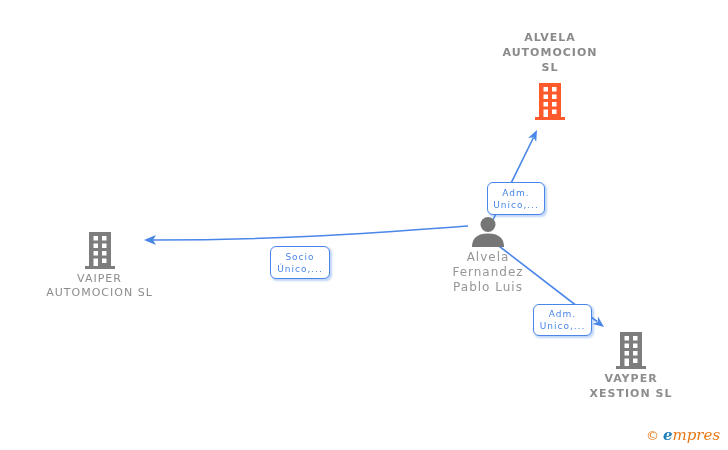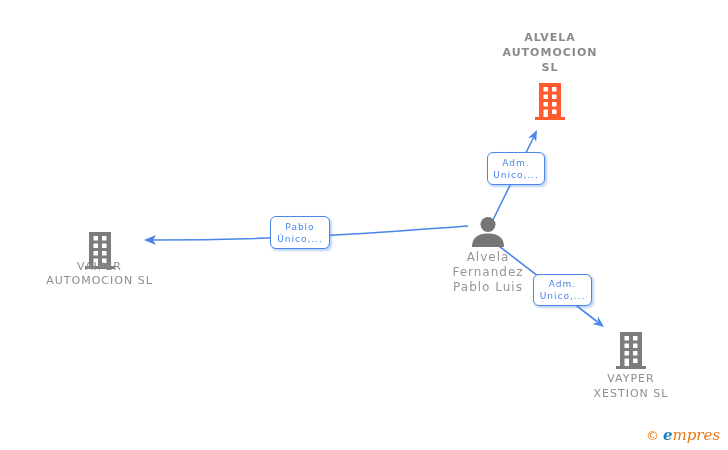--- a/index.html
+++ b/index.html
@@ -28,20 +28,21 @@
   .building-orange { color:#ff5a2b; }
   .person-gray { color:#767676; }
 
   .rel-box {
     background:#ffffff; border:1.5px solid #4a86e8; border-radius:6px;
     color:#4a86e8; font-size:9px; line-height:12px; letter-spacing:1px;
     text-align:center; white-space:pre-line; z-index:3;
     display:flex; align-items:center; justify-content:center;
     box-shadow:1.5px 1.5px 2px rgba(74,134,232,0.35);
     cursor:pointer;
+    margin-top:30px;
   }
 
   .footer { display:flex; align-items:baseline; gap:4px; z-index:2; }
   .footer .copy { color:#e87817; font-size:13px; font-family:"DejaVu Sans",sans-serif; }
   .footer .brand { font-family:"DejaVu Serif","Liberation Serif",serif; font-style:italic; font-size:15px; }
   .footer .brand .e { color:#1f7fb8; font-weight:bold; }
   .footer .brand .rest { color:#e87817; }
 </style>
 </head>
 <body>
@@ -87,40 +88,40 @@
   <div class="abs icon person-gray" style="left:470px; top:217px;">
     <svg width="36" height="30" viewBox="0 0 36 30" fill="#767676">
       <circle cx="18" cy="7.5" r="7.5"></circle>
       <path d="M2,30 q0,-13.5 16,-13.5 q16,0 16,13.5 z"></path>
     </svg>
   </div>
   <div class="abs person-label" style="left:438px; top:250px; width:100px;">Alvela
 Fernandez
 Pablo Luis</div>
 
-  <div class="abs rel-box" style="left:270px; top:216px; width:60px; height:33px;">Pablo
+  <div class="abs rel-box" style="left:270px; top:216px; width:60px; height:33px;">Socio
 Único,...</div>
 
   <div class="abs icon building-gray" style="left:85px; top:232px;">
     <svg width="30" height="37" viewBox="0 0 30 37" fill="#7d7d7d">
       <rect x="0" y="34" width="30" height="3"></rect>
       <rect x="4" y="0" width="22" height="34"></rect>
       <g fill="#ffffff">
         <rect x="8.5" y="4" width="4.5" height="4.5"></rect>
         <rect x="17" y="4" width="4.5" height="4.5"></rect>
         <rect x="8.5" y="11.5" width="4.5" height="4.5"></rect>
         <rect x="17" y="11.5" width="4.5" height="4.5"></rect>
         <rect x="8.5" y="19" width="4.5" height="4.5"></rect>
         <rect x="17" y="19" width="4.5" height="4.5"></rect>
         <rect x="8.5" y="26.5" width="4.5" height="7.5"></rect>
         <rect x="17" y="26.5" width="4.5" height="4.5"></rect>
       </g>
     </svg>
   </div>
-  <div class="abs node-label" style="left:32px; top:260px; width:135px; line-height:14px;">VAIPER
+  <div class="abs node-label" style="left:32px; top:272px; width:135px; line-height:14px;">VAIPER
 AUTOMOCION SL</div>
 
   <div class="abs rel-box" style="left:533px; top:274px; width:59px; height:32px;">Adm.
 Unico,...</div>
 
   <div class="abs icon building-gray" style="left:616px; top:332px;">
     <svg width="30" height="37" viewBox="0 0 30 37" fill="#7d7d7d">
       <rect x="0" y="34" width="30" height="3"></rect>
       <rect x="4" y="0" width="22" height="34"></rect>
       <g fill="#ffffff">
@@ -128,21 +129,21 @@
         <rect x="17" y="4" width="4.5" height="4.5"></rect>
         <rect x="8.5" y="11.5" width="4.5" height="4.5"></rect>
         <rect x="17" y="11.5" width="4.5" height="4.5"></rect>
         <rect x="8.5" y="19" width="4.5" height="4.5"></rect>
         <rect x="17" y="19" width="4.5" height="4.5"></rect>
         <rect x="8.5" y="26.5" width="4.5" height="7.5"></rect>
         <rect x="17" y="26.5" width="4.5" height="4.5"></rect>
       </g>
     </svg>
   </div>
-  <div class="abs node-label" style="left:568px; top:371px; width:126px;">VAYPER
+  <div class="abs node-label" style="left:568px; top:371px; width:126px;font-weight:bold;">VAYPER
 XESTION SL</div>
 
   <div class="abs footer" style="left:646px; top:426px;">
     <span class="copy">©</span>
     <span class="brand"><span class="e">e</span><span class="rest">mpresia</span></span>
   </div>
 
 </div>
 
 </body></html>

